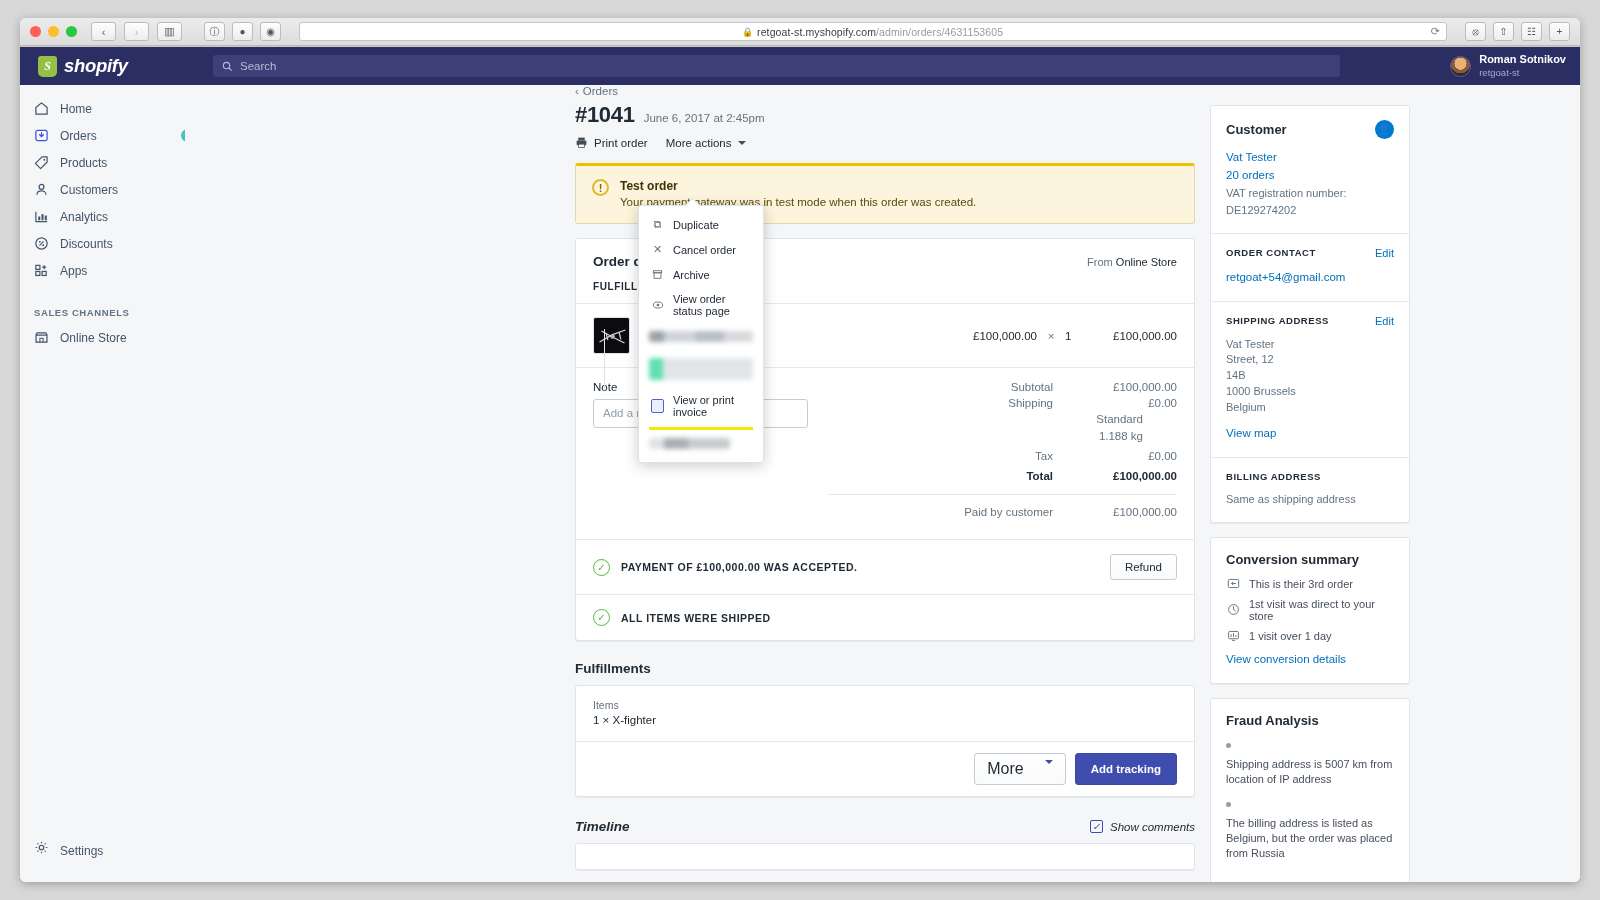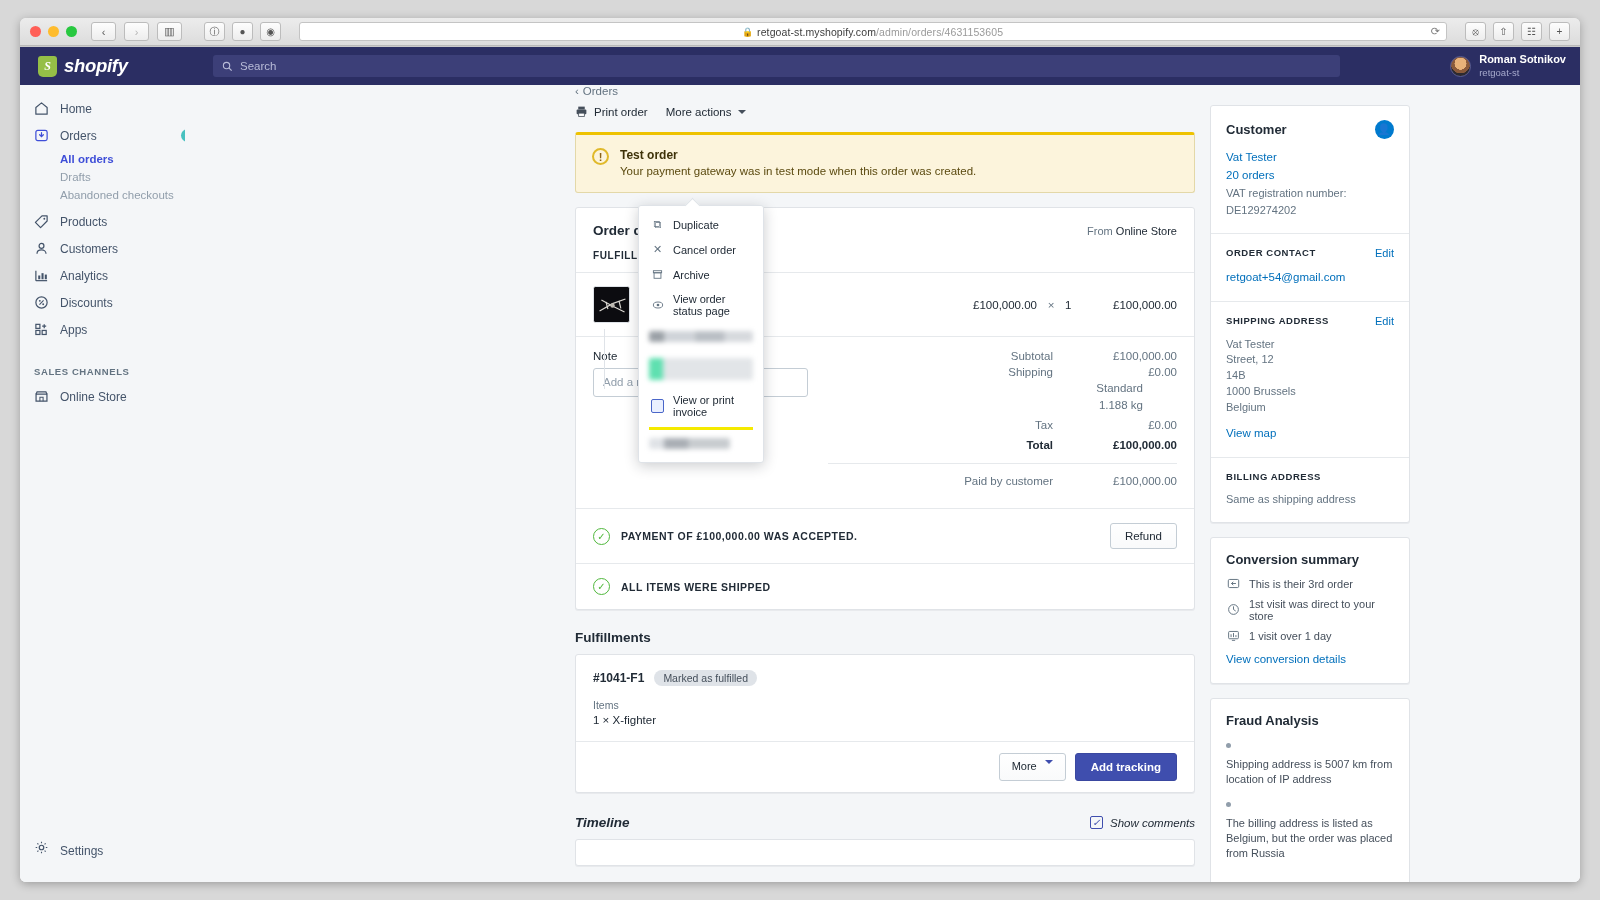--- a/index.html
+++ b/index.html
@@ -209,21 +209,21 @@
     padding: 7px 15px; border-radius:3px; font-size: 11.5px;
   }
 
   .section-head { font-size: 13.5px; font-weight: bold; color:#212b36; margin: 20px 0 9px 0; }
   .fulfil-head { display:flex; align-items:center; gap:10px; padding: 15px 17px 0 17px; }
   .fulfil-id { font-size: 12px; font-weight:bold; color:#212b36; }
   .pill { background:#dfe3e8; color:#454f5b; font-size: 10.5px; border-radius:10px; padding: 2px 9px; }
   .items-label { font-size: 10.5px; color:#637381; padding: 13px 17px 0 17px; }
   .items-val { font-size: 11.5px; color:#212b36; padding: 3px 17px 15px 17px; }
   .card-foot { display:flex; justify-content:flex-end; gap:9px; padding: 11px 17px; border-top:1px solid #e6e9ec; }
-  .btn-sm { border:1px solid #c4cdd5; border-radius:3px; background:linear-gradient(#fff,#f9fafb); font-size:11px; color:#212b36; padding:6px 12px; display:flex;align-items:flex-start;gap:8px; }
+  .btn-sm { border:1px solid #c4cdd5; border-radius:3px; background:linear-gradient(#fff,#f9fafb); font-size:16px; color:#212b36; padding:6px 12px; display:flex;align-items:flex-start;gap:21px; }
 
   .timeline-head { display:flex; align-items:center; justify-content:space-between; margin: 22px 0 9px 0; font-style: italic; }
   .checkbox-row { display:flex; align-items:center; gap: 7px; font-size: 11.5px; color:#212b36; }
   .cbox { width: 13px; height:13px; border:1.4px solid #3f4eae; border-radius:2px; color:#3f4eae; font-size:10px; display:flex;align-items:center;justify-content:center; }
   .comment-row { display:flex; align-items:flex-start; gap: 11px; padding: 17px 17px 0 17px; position: relative; }
   .timeline-line { position:absolute; left: 29px; top: 244px; width: 1px; height: 60px; background:#dfe3e8; }
 
   
   .rail { position: absolute; left: 1025px; top: 20px; width: 200px; }
   .rcard { background:#fff; border:1px solid #e0e3e7; border-radius:3px; box-shadow:0 1px 0 rgba(22,29,37,.05); margin-bottom: 14px; }
@@ -336,25 +336,20 @@
           <span class="ico">
             <svg width="15" height="15" viewBox="0 0 16 16">
                 <rect x="2" y="2.5" width="12" height="11" rx="2" fill="none" stroke="#3e4ed8" stroke-width="1.3"></rect>
                 <path d="M8 5v4M6 7.2l2 2 2-2" fill="none" stroke="#3e4ed8" stroke-width="1.3" stroke-linecap="round"></path>
               </svg>
           </span>
           <span>Orders</span>
           <span class="badge">75</span>
         </div>
 
-        <div class="subnav">
-          <div class="subitem active">All orders</div>
-          <div class="subitem">Drafts</div>
-          <div class="subitem">Abandoned checkouts</div>
-        </div>
 
         <div class="nav-item">
           <span class="ico">
             <svg width="15" height="15" viewBox="0 0 16 16">
                 <path d="M8.5 2H14v5.5L7 14.5 1.5 9z" fill="none" stroke="#44546a" stroke-width="1.3" stroke-linejoin="round"></path>
                 <circle cx="11" cy="5" r="1" fill="#44546a"></circle>
               </svg>
           </span>
           <span>Products</span>
         </div>
@@ -437,20 +432,24 @@
     </div>
 
     <div class="main">
       <div class="content-wrap">
 
         <div class="breadcrumb">
           <span>‹</span>
           <span>Orders</span>
         </div>
 
+        <div class="order-title-row">
+          <span class="order-no">#1041</span>
+          <span class="order-date">June 6, 2017 at 2:45pm</span>
+        </div>
 
         <div class="actions-row">
           <div class="action-link">
             <svg width="13" height="13" viewBox="0 0 16 16">
                 <rect x="4" y="2" width="8" height="3.5" fill="#454f5b"></rect>
                 <rect x="2" y="5.5" width="12" height="6" rx="1.2" fill="#454f5b"></rect>
                 <rect x="4.5" y="10" width="7" height="4" fill="#fff" stroke="#454f5b" stroke-width="1"></rect>
               </svg>
             <span>Print order</span>
           </div>
@@ -543,24 +542,20 @@
           <div class="divider"></div>
 
           <div class="status-row">
             <span class="check">✓</span>
             <span class="status-text">ALL ITEMS WERE SHIPPED</span>
           </div>
         </div>
 
         <div class="section-head">Fulfillments</div>
         <div class="card" style="margin-top:0">
-          <div class="fulfil-head">
-            <span class="fulfil-id">#1041-F1</span>
-            <span class="pill">Marked as fulfilled</span>
-          </div>
           <div class="items-label">Items</div>
           <div class="items-val">1 × X-fighter</div>
           <div class="card-foot">
             <button class="btn-sm">
               <span>More</span>
               <span class="caret" style="border-top-color:#3f4eae"></span>
             </button>
             <button class="btn-primary">Add tracking</button>
           </div>
         </div>

